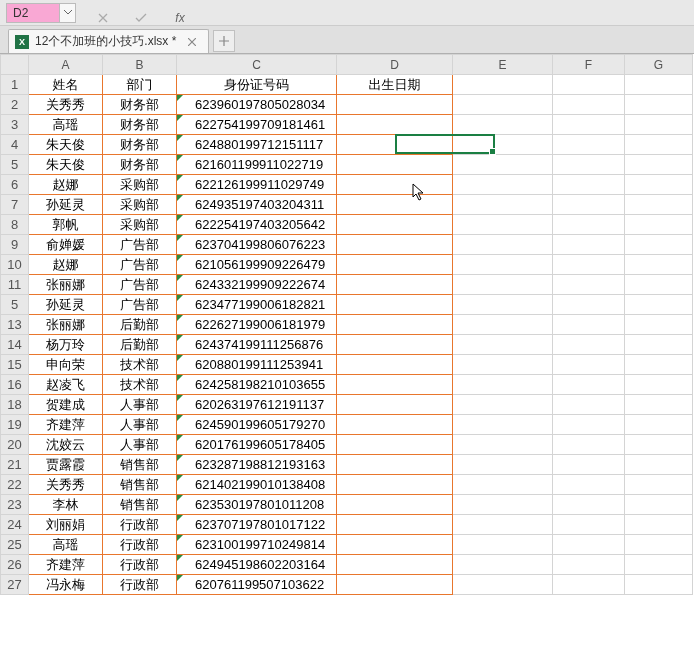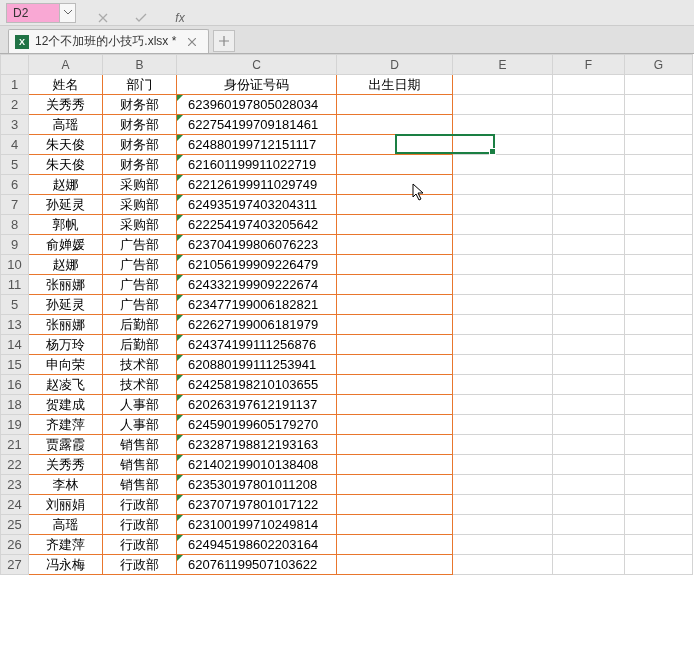--- a/index.html
+++ b/index.html
@@ -144,21 +144,21 @@
 .col-b { width: 74px; }
 .col-c { width: 160px; }
 .col-d { width: 116px; }
 .col-e { width: 100px; }
 .col-f { width: 72px; }
 .col-g { width: 68px; }
 .data-cell {
   border: 1px solid #e8762d !important;
   background: #fff;
 }
-.data-cell.left { text-align: left; padding-left: 11px; }
+.data-cell.left { text-align: left; padding-left: 18px; }
 .cell-d1 {
   background: #fff;
   border: 1px solid #e8762d !important;
 }
 .tri {
   position: relative;
 }
 .tri::before {
   content: "";
   position: absolute;
@@ -418,20 +418,30 @@
           <th class="row-hdr">19</th>
           <td class="col-a data-cell">齐建萍</td>
           <td class="col-b data-cell">人事部</td>
           <td class="col-c tri data-cell left">624590199605179270</td>
           <td class="col-d data-cell"></td>
           <td class="col-e"></td>
           <td class="col-f"></td>
           <td class="col-g"></td>
         </tr>
         <tr>
+          <th class="row-hdr">20</th>
+          <td class="col-a data-cell">沈姣云</td>
+          <td class="col-b data-cell">人事部</td>
+          <td class="col-c tri data-cell left">620176199605178405</td>
+          <td class="col-d data-cell"></td>
+          <td class="col-e"></td>
+          <td class="col-f"></td>
+          <td class="col-g"></td>
+        </tr>
+        <tr>
           <th class="row-hdr">21</th>
           <td class="col-a data-cell">贾露霞</td>
           <td class="col-b data-cell">销售部</td>
           <td class="col-c tri data-cell left">623287198812193163</td>
           <td class="col-d data-cell"></td>
           <td class="col-e"></td>
           <td class="col-f"></td>
           <td class="col-g"></td>
         </tr>
         <tr>

